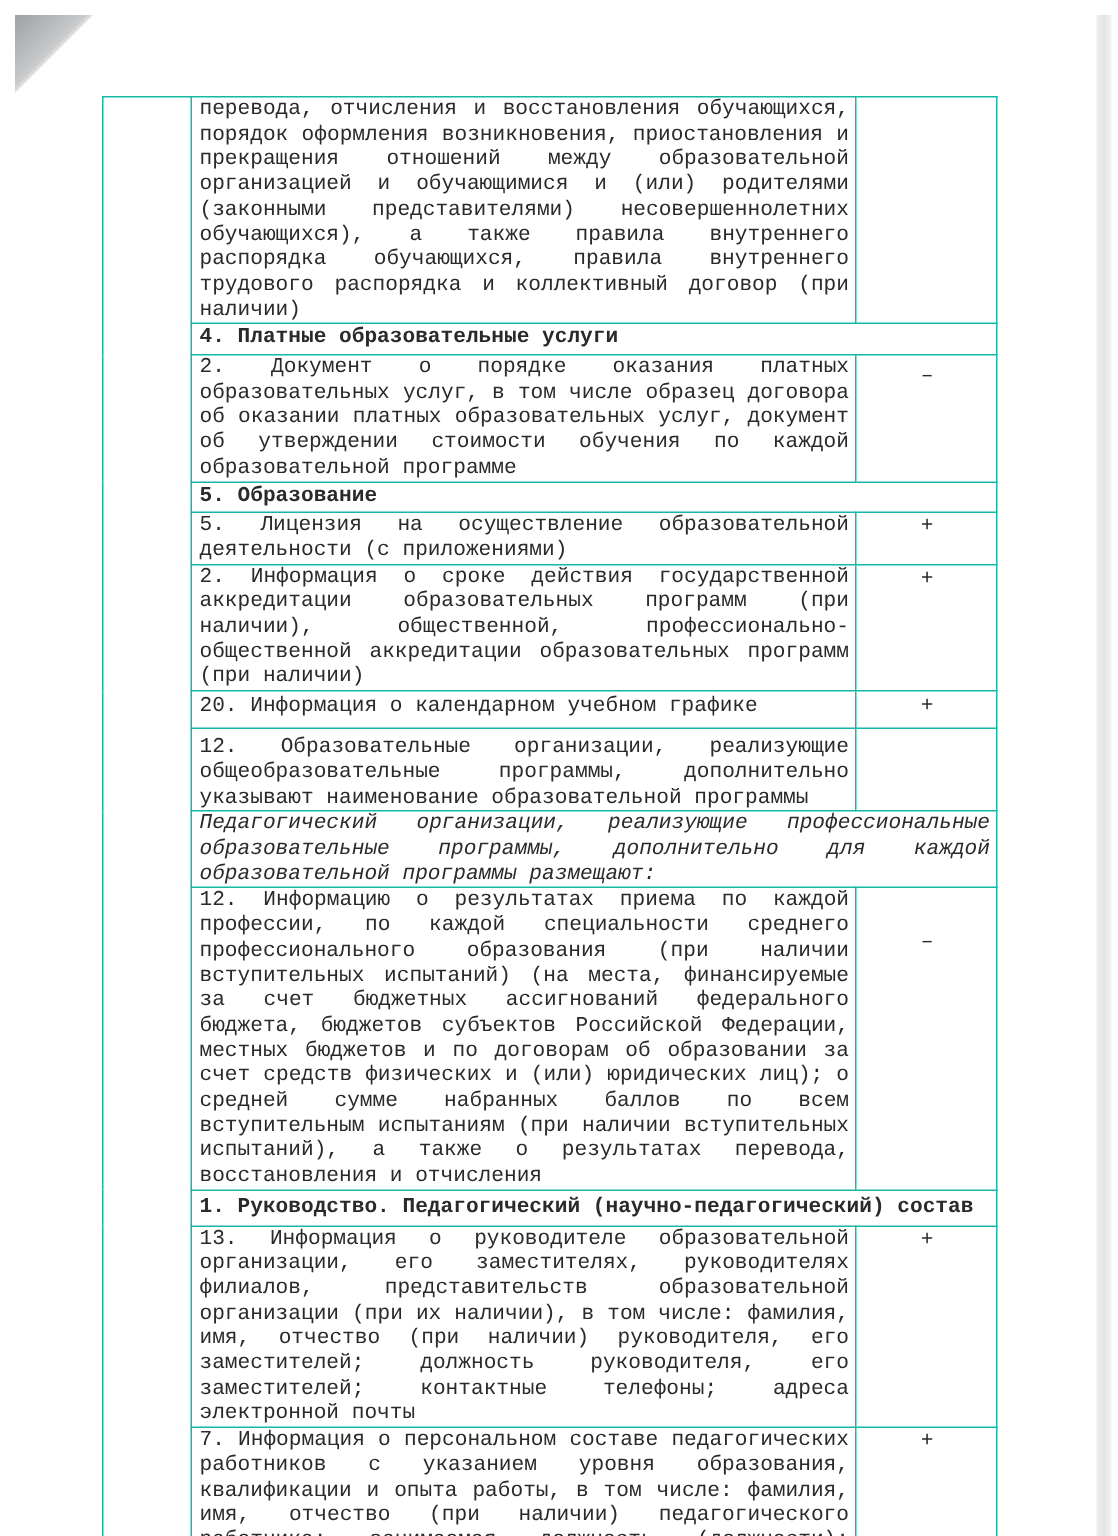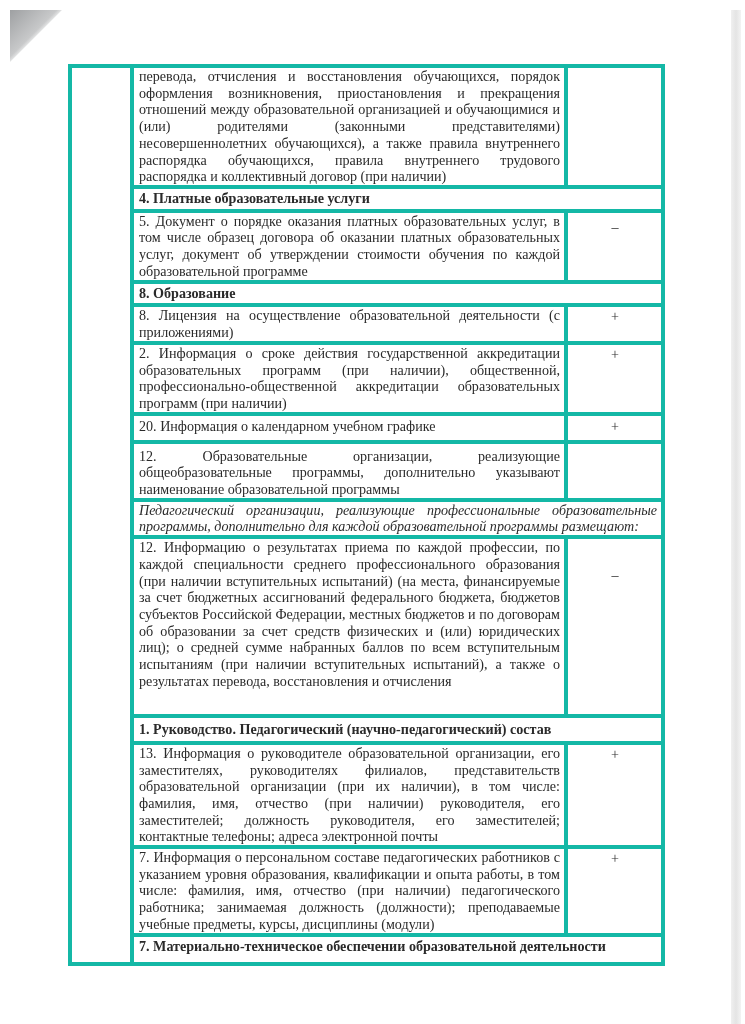--- a/index.html
+++ b/index.html
@@ -17,21 +17,21 @@
   .edge-strip {
     position: absolute; right: 4px; top: 10px; width: 10px; height: 1014px;
     background: linear-gradient(90deg, #f0f0f0, #e4e4e4 50%, #f3f3f3);
   }
   .doc-table {
     position: absolute; left: 68px; top: 64px; width: 597px;
     border-collapse: collapse; table-layout: fixed;
     font-size: 14.1px; line-height: 16.7px;
   }
   .doc-table td {
-    border: 4px solid #14b8a6; padding: 0 4px 0 5px; vertical-align: top;
+    border: 1px solid #14b8a6; padding: 0 4px 0 5px; vertical-align: top; font-family: Liberation Mono, monospace;
   }
   .doc-table td.num { width: 58px; padding: 0; }
   .doc-table td.mark { width: 84px; text-align: center; padding-top: 1px; }
   .doc-table td.text { text-align: justify; text-align-last: left; }
   .doc-table td.section { font-weight: bold; padding-top: 1px; padding-bottom: 2px; }
   .doc-table td.italic { font-style: italic; text-align: justify; }
 </style>
 </head>
 <body>
 
@@ -42,28 +42,28 @@
   <tbody id="tbody">
     <tr>
       <td class="num" rowspan="14"></td>
       <td class="text" style="height:117px">перевода, отчисления и восстановления обучающихся, порядок оформления возникновения, приостановления и прекращения отношений между образовательной организацией и обучающимися и (или) родителями (законными представителями) несовершеннолетних обучающихся), а также правила внутреннего распорядка обучающихся, правила внутреннего трудового распорядка и коллективный договор (при наличии)</td>
       <td class="mark"></td>
     </tr>
     <tr>
       <td class="section" colspan="2">4. Платные образовательные услуги</td>
     </tr>
     <tr>
-      <td class="text" style="height:67px">5. Документ о порядке оказания платных образовательных услуг, в том числе образец договора об оказании платных образовательных услуг, документ об утверждении стоимости обучения по каждой образовательной программе</td>
+      <td class="text" style="height:67px">2. Документ о порядке оказания платных образовательных услуг, в том числе образец договора об оказании платных образовательных услуг, документ об утверждении стоимости обучения по каждой образовательной программе</td>
       <td class="mark" style="padding-top:6px">–</td>
     </tr>
     <tr>
-      <td class="section" colspan="2">8. Образование</td>
+      <td class="section" colspan="2">5. Образование</td>
     </tr>
     <tr>
-      <td class="text">8. Лицензия на осуществление образовательной деятельности (с приложениями)</td>
+      <td class="text">5. Лицензия на осуществление образовательной деятельности (с приложениями)</td>
       <td class="mark">+</td>
     </tr>
     <tr>
       <td class="text">2. Информация о сроке действия государственной аккредитации образовательных программ (при наличии), общественной, профессионально-общественной аккредитации образовательных программ (при наличии)</td>
       <td class="mark">+</td>
     </tr>
     <tr>
       <td class="text" style="height:22px;padding-top:2px">20. Информация о календарном учебном графике</td>
       <td class="mark" style="padding-top:2px">+</td>
     </tr>

